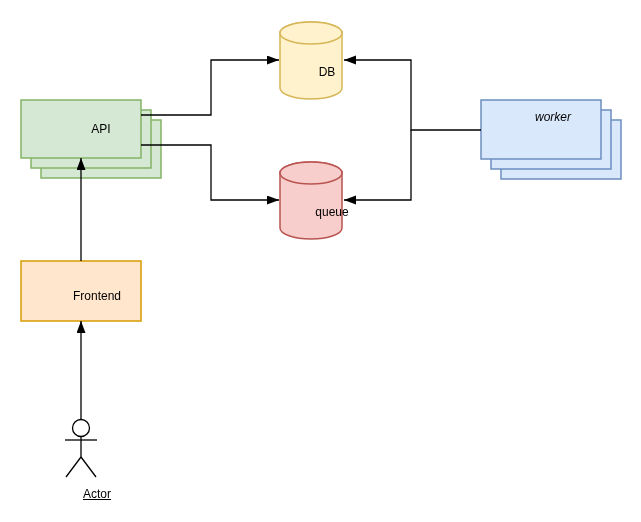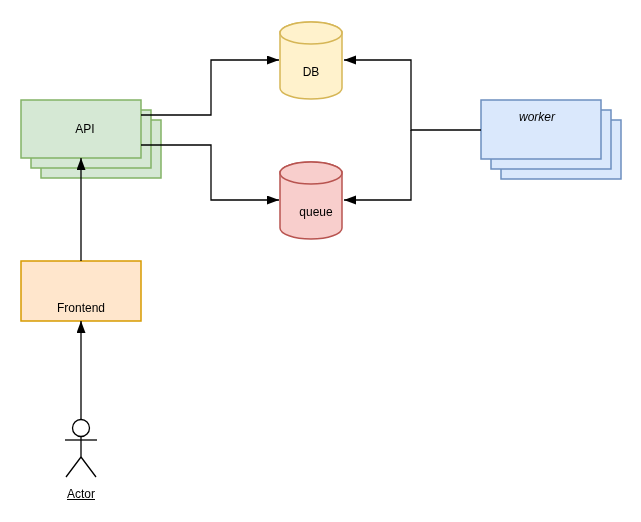--- a/index.html
+++ b/index.html
@@ -24,23 +24,24 @@
     position: absolute;
     display: flex;
     align-items: center;
     justify-content: center;
     font-size: 12px;
     line-height: 1.2;
     color: #000000;
     text-align: center;
     pointer-events: none;
     white-space: nowrap;
+    padding-left: 16px;
   }
   .lbl-api      { left: 21px;  top: 100px; width: 128px; height: 58px; }
-  .lbl-frontend { left: 21px;  top: 278px; width: 120px; height: 60px; }
+  .lbl-frontend { left: 21px;  top: 266px; width: 120px; height: 60px; }
   .lbl-worker   { left: 481px; top: 88px; width: 112px; height: 59px; font-style: italic; }
   .lbl-db       { left: 280px; top: 62px;  width: 62px;  height: 20px; }
   .lbl-queue    { left: 280px; top: 202px; width: 72px;  height: 20px; }
   .lbl-actor    { left: 46px;  top: 486px; width: 70px;  height: 16px; text-decoration: underline; }
 </style>
 </head>
 <body>
 
 <div class="canvas">
 

